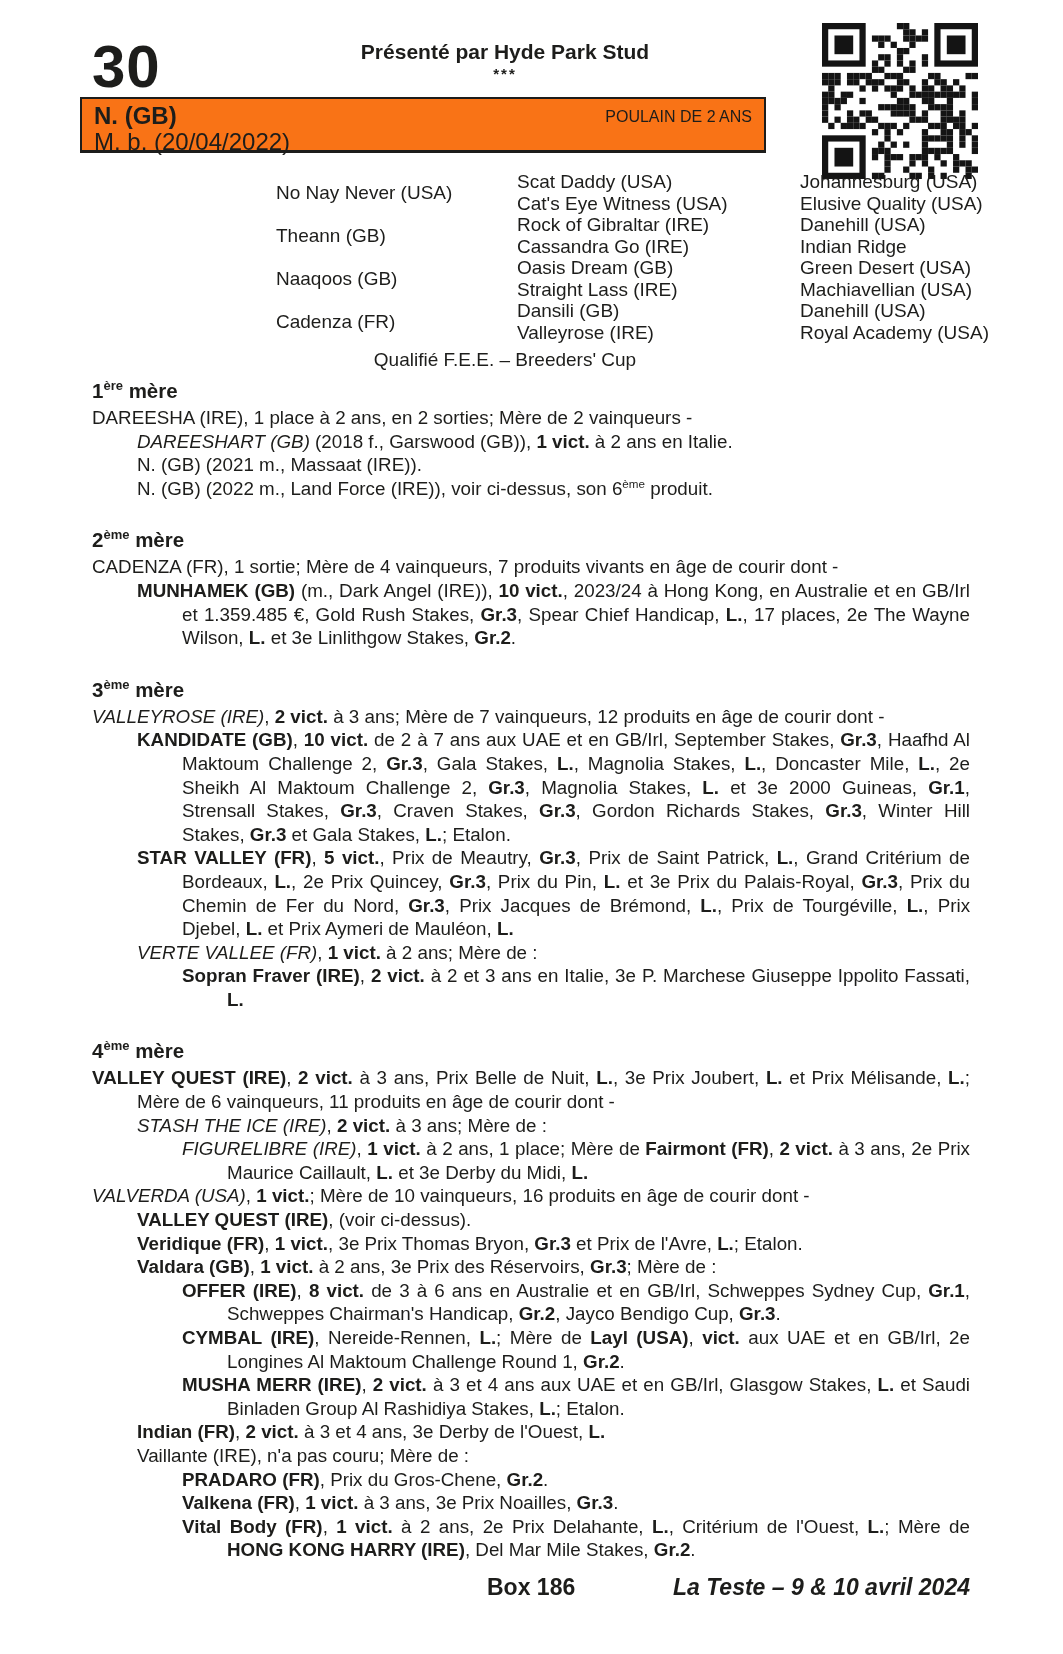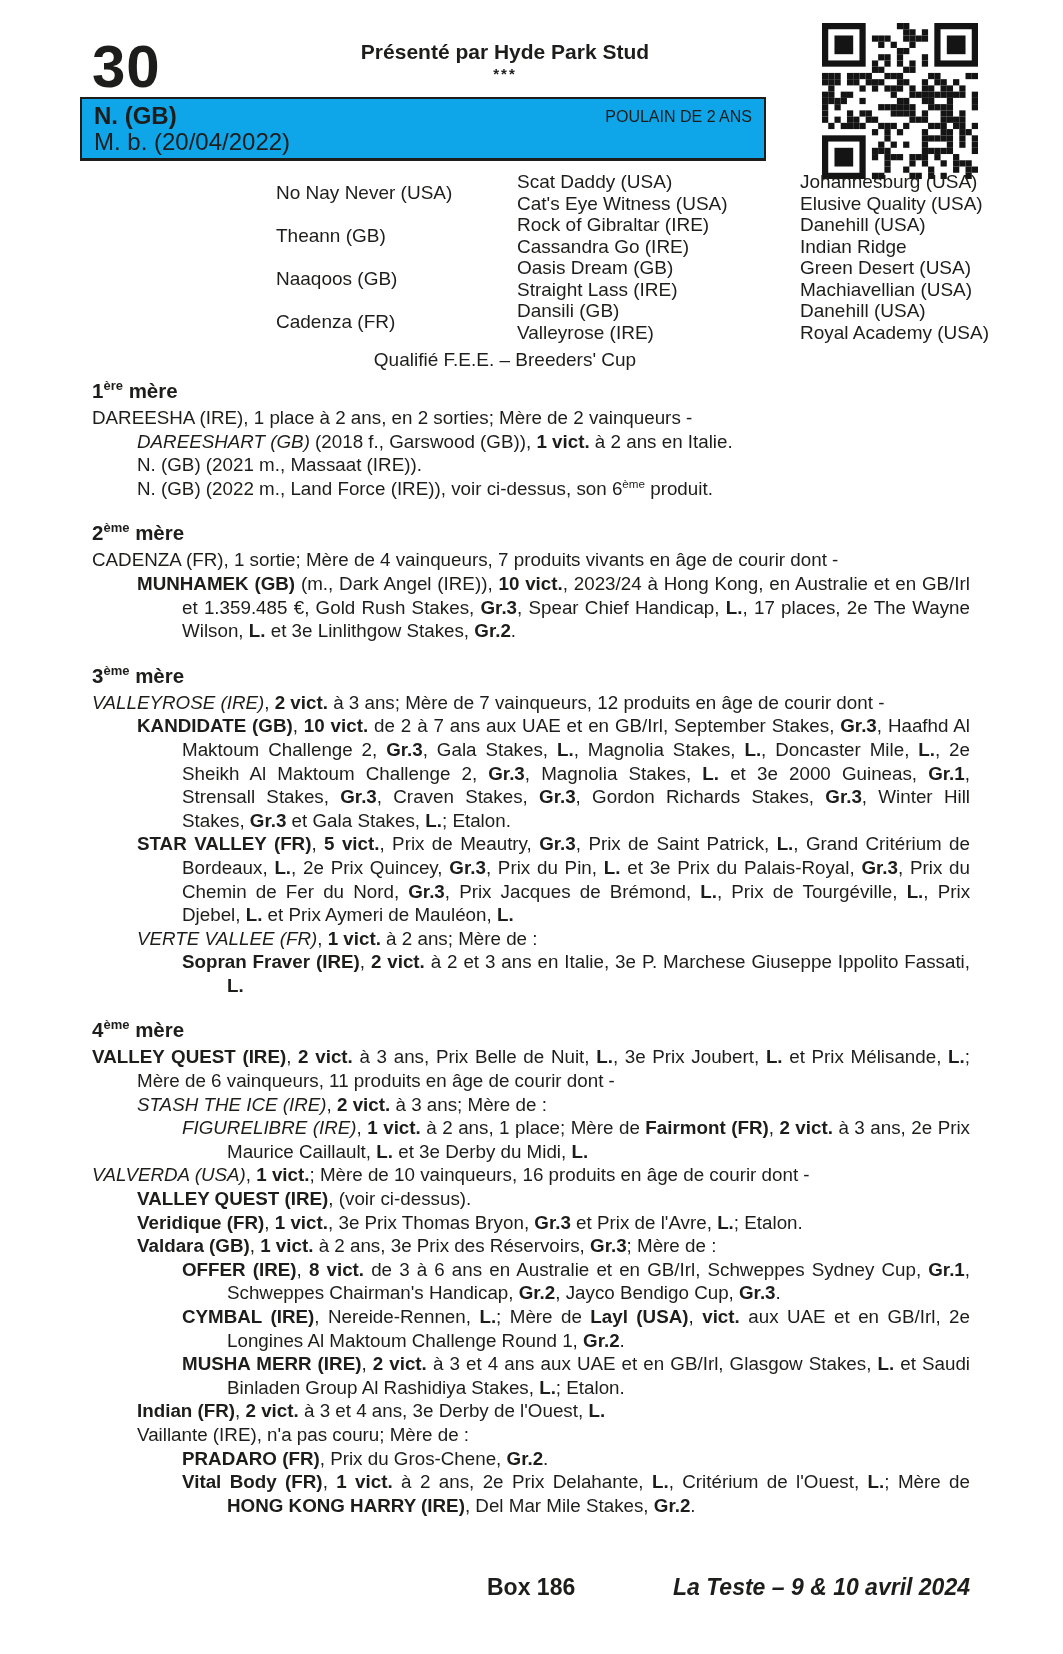--- a/index.html
+++ b/index.html
@@ -14,22 +14,22 @@
 
   
   .lot-number{position:absolute;left:92px;top:32px;font-size:60px;font-weight:bold;letter-spacing:1px;}
   .title-wrap{position:absolute;left:155px;top:40px;width:700px;text-align:center;}
   .presenter{font-size:21px;font-weight:bold;}
   .stars{font-size:15px;font-weight:bold;letter-spacing:2px;margin-top:1px;}
   .qr{position:absolute;left:822px;top:23px;width:156px;height:156px;}
 
   
   .name-box{
-    position:absolute;left:80px;top:97px;width:686px;height:64px;
-    border:2px solid #1d1d1b;border-bottom-width:3px;box-sizing:border-box;background:#0ea5e9;
+    position:absolute;left:80px;top:97px;width:686px;height:56px;
+    border:2px solid #1d1d1b;border-bottom-width:3px;box-sizing:border-box;background:#f97316;
   }
   .horse-name{position:absolute;left:12px;top:3px;font-size:24px;font-weight:bold;}
   .horse-detail{position:absolute;left:12px;top:29px;font-size:24px;}
   .horse-category{position:absolute;right:12px;top:9px;font-size:16px;}
 
   
   .ped-table{position:absolute;left:92px;top:171px;width:920px;height:172px;font-size:19px;}
   .ped-col{position:absolute;top:0;height:172px;}
   .col1{left:0;width:180px;}
   .col2{left:184px;width:236px;}
@@ -37,21 +37,21 @@
   .col4{left:708px;width:212px;}
   .ped-parent{height:86px;display:flex;flex-direction:column;justify-content:center;}
   .ped-parent-name{font-size:20px;font-weight:bold;line-height:23px;}
   .ped-parent-sub{font-size:19px;line-height:23px;}
   .gen2-cell{height:43px;display:flex;align-items:center;}
   .gen-line{line-height:21.5px;white-space:nowrap;}
 
   
   .main-text{position:absolute;left:92px;top:349px;width:878px;}
   .qualification{width:826px;text-align:center;font-size:19px;margin-bottom:8px;}
-  .mare-heading{font-size:20.5px;font-weight:bold;line-height:24px;margin-top:21px;margin-bottom:3px;}
+  .mare-heading{font-size:20.5px;font-weight:bold;line-height:24px;margin-top:28px;margin-bottom:3px;}
   .mare-heading sup{font-size:13px;}
   .mare-section:first-of-type .mare-heading{margin-top:5px;}
   .ped-line{
     margin:0;font-size:18.8px;line-height:23.6px;text-align:justify;
   }
   .ind0{padding-left:45px;text-indent:-45px;}
   .ind1{padding-left:90px;text-indent:-45px;}
   .ind2{padding-left:135px;text-indent:-45px;}
 
   
@@ -370,20 +370,21 @@
           <p class="ped-line ind0"><span class="i">VALVERDA (USA)</span><span>, </span><span class="b">1 vict.</span><span>; Mère de 10 vainqueurs, 16 produits en âge de courir dont -</span></p>
           <p class="ped-line ind1"><span class="b">VALLEY QUEST (IRE)</span><span>, (voir ci-dessus).</span></p>
           <p class="ped-line ind1"><span class="b">Veridique (FR)</span><span>, </span><span class="b">1 vict.</span><span>, 3e Prix Thomas Bryon, </span><span class="b">Gr.3</span><span> et Prix de l'Avre, </span><span class="b">L.</span><span>; Etalon.</span></p>
           <p class="ped-line ind1"><span class="b">Valdara (GB)</span><span>, </span><span class="b">1 vict.</span><span> à 2 ans, 3e Prix des Réservoirs, </span><span class="b">Gr.3</span><span>; Mère de :</span></p>
           <p class="ped-line ind2"><span class="b">OFFER (IRE)</span><span>, </span><span class="b">8 vict.</span><span> de 3 à 6 ans en Australie et en GB/Irl, Schweppes Sydney Cup, </span><span class="b">Gr.1</span><span>, Schweppes Chairman's Handicap, </span><span class="b">Gr.2</span><span>, Jayco Bendigo Cup, </span><span class="b">Gr.3</span><span>.</span></p>
           <p class="ped-line ind2"><span class="b">CYMBAL (IRE)</span><span>, Nereide-Rennen, </span><span class="b">L.</span><span>; Mère de </span><span class="b">Layl (USA)</span><span>, </span><span class="b">vict.</span><span> aux UAE et en GB/Irl, 2e Longines Al Maktoum Challenge Round 1, </span><span class="b">Gr.2</span><span>.</span></p>
           <p class="ped-line ind2"><span class="b">MUSHA MERR (IRE)</span><span>, </span><span class="b">2 vict.</span><span> à 3 et 4 ans aux UAE et en GB/Irl, Glasgow Stakes, </span><span class="b">L.</span><span> et Saudi Binladen Group Al Rashidiya Stakes, </span><span class="b">L.</span><span>; Etalon.</span></p>
           <p class="ped-line ind1"><span class="b">Indian (FR)</span><span>, </span><span class="b">2 vict.</span><span> à 3 et 4 ans, 3e Derby de l'Ouest, </span><span class="b">L.</span></p>
           <p class="ped-line ind1"><span>Vaillante (IRE), n'a pas couru; Mère de :</span></p>
           <p class="ped-line ind2"><span class="b">PRADARO (FR)</span><span>, Prix du Gros-Chene, </span><span class="b">Gr.2</span><span>.</span></p>
+          <p class="ped-line ind2"><span class="b">Valkena (FR)</span><span>, </span><span class="b">1 vict.</span><span> à 3 ans, 3e Prix Noailles, </span><span class="b">Gr.3</span><span>.</span></p>
           <p class="ped-line ind2"><span class="b">Vital Body (FR)</span><span>, </span><span class="b">1 vict.</span><span> à 2 ans, 2e Prix Delahante, </span><span class="b">L.</span><span>, Critérium de l'Ouest, </span><span class="b">L.</span><span>; Mère de </span><span class="b">HONG KONG HARRY (IRE)</span><span>, Del Mar Mile Stakes, </span><span class="b">Gr.2</span><span>.</span></p>
         </section>
       </div>
   </div>
 
   <div class="footer">
     <span class="box-number">Box 186</span>
     <span class="sale-date">La Teste – 9 &amp; 10 avril 2024</span>
   </div>
 

